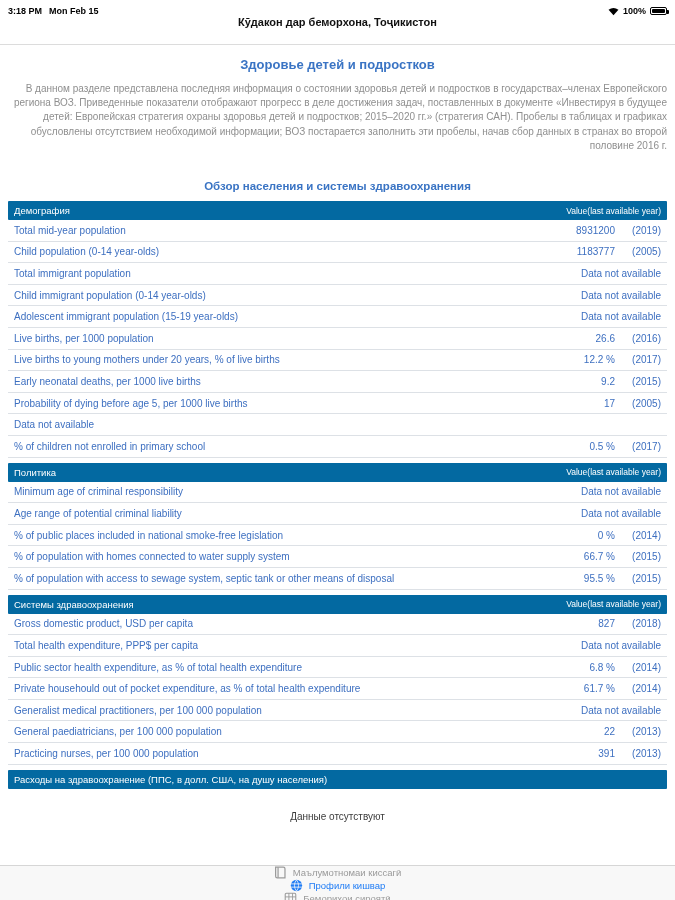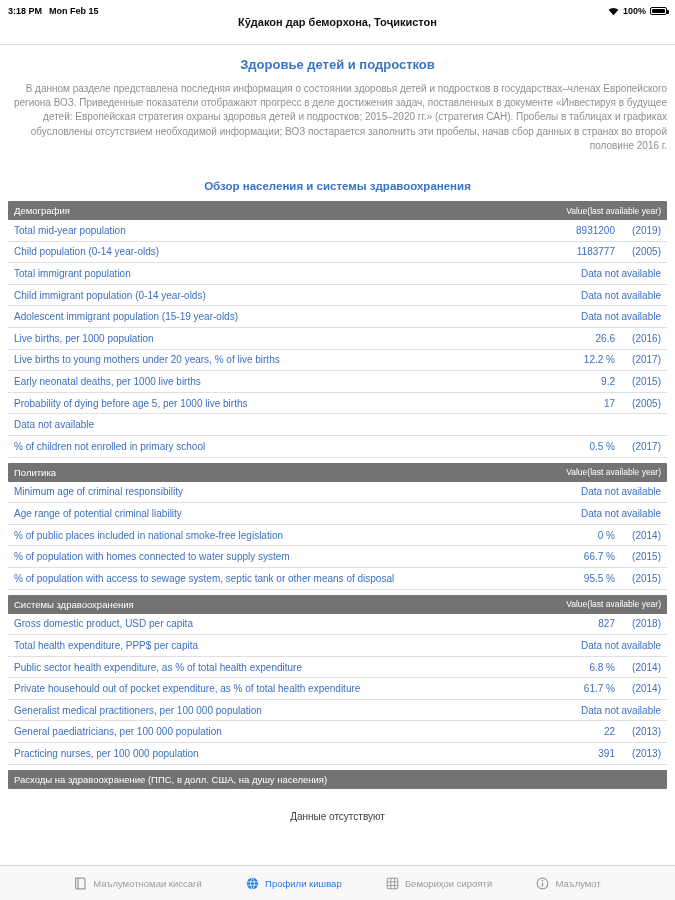--- a/index.html
+++ b/index.html
@@ -35,21 +35,21 @@
     margin-top:10px; font-size:10px; line-height:14.2px; color:#8f8f8f;
     text-align:right;
   }
   .page-subheading{
     margin-top:27px; text-align:center;
     font-size:11.5px; font-weight:bold; color:#3a74c4;
   }
   
   .table-root{ margin-top:9px; }
   .sec-header{
-    margin-top:5px; height:19px; background:#737373; color:#fff;
+    margin-top:5px; height:19px; background:#0369a1; color:#fff;
     display:flex; align-items:center; justify-content:space-between;
     padding:0 6px; border-radius:1px;
   }
   .sec-title{ font-size:9.5px; }
   .sec-valhdr{ font-size:8.5px; }
   .t-row{
     height:21.6px; display:flex; align-items:center;
     border-bottom:1px solid #dde1e6; padding:0 6px;
     color:#3d6fc0; font-size:10px;
   }
@@ -58,20 +58,21 @@
   .t-year{ width:46px; text-align:right; }
   .no-data{
     margin-top:22px; text-align:center; font-size:10px; color:#3c3c3c;
   }
   
   .tab-bar{
     position:absolute; left:0; right:0; bottom:0; height:35px;
     background:#f8f8f8; border-top:1px solid #d6d6d6;
     display:flex; align-items:center; justify-content:space-evenly;
     padding:0 30px;
+    flex-direction:column;
   }
   .tab-item{ display:flex; align-items:center; gap:6px; cursor:pointer; }
   .tab-label{ font-size:9.5px; color:#9a9a9a; }
   .tab-item.active .tab-label{ color:#1f7cf5; }
   .tab-icon{ width:13px; height:13px; display:block; }
 </style>
 </head>
 <body>
 
 <div class="status-bar">

